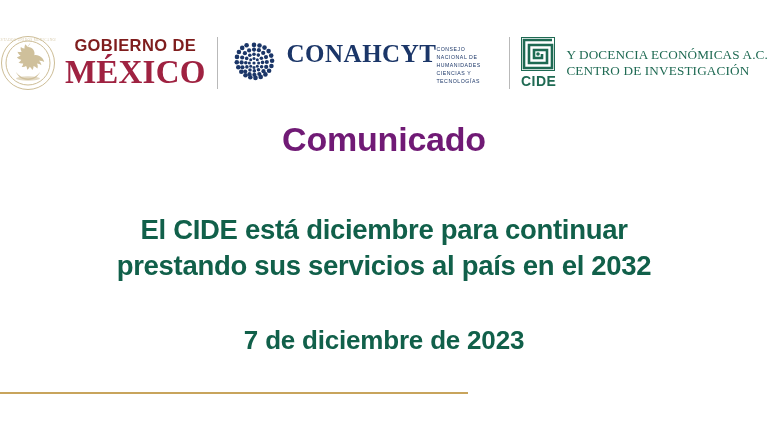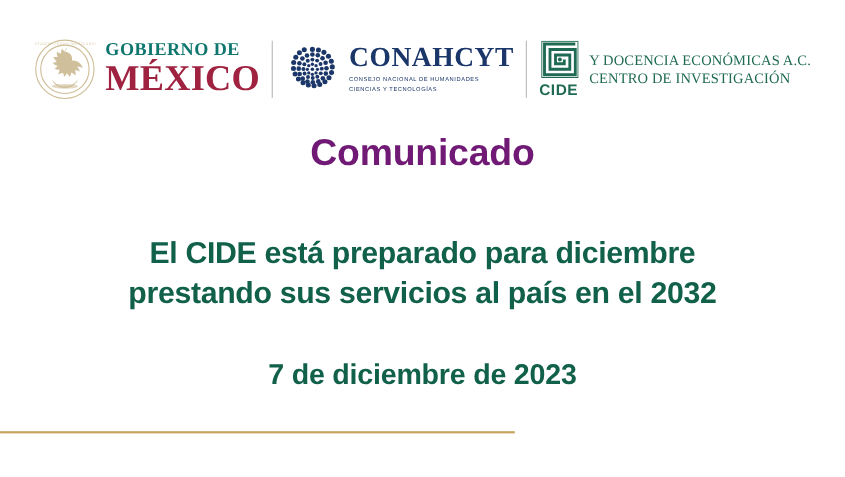--- a/index.html
+++ b/index.html
@@ -62,25 +62,26 @@
     flex: 0 0 auto;
     position: relative;
   }
   .gobmx-text {
     display: flex;
     flex-direction: column;
     line-height: 1;
     color: #9f2241;
   }
   .gobmx-line1 {
-    font-family: Liberation Serif, serif;
+    font-family: Liberation Sans, sans-serif;
     font-weight: bold;
     font-size: 16.5px;
     letter-spacing: 0.4px;
-    color: #0f766e;
+    color: #7f1d1d;
+    text-align: center;
   }
   .gobmx-line2 {
     font-family: "Liberation Serif", serif;
     font-weight: bold;
     font-size: 33px;
     letter-spacing: 0.2px;
     margin-top: 2px;
     color: #9f2241;
   }
 
@@ -90,21 +91,21 @@
     align-items: center;
     gap: 8px;
   }
   .conahcyt-mark {
     width: 50px;
     height: 50px;
     flex: 0 0 auto;
   }
   .conahcyt-text {
     display: flex;
-    flex-direction: column;
+    flex-direction: row;
     line-height: 1;
   }
   .conahcyt-name {
     font-family: "Liberation Serif", serif;
     font-weight: bold;
     font-size: 25px;
     color: #1b3668;
     letter-spacing: 0.5px;
   }
   .conahcyt-sub {
@@ -119,21 +120,21 @@
 
   
   .cide {
     display: flex;
     align-items: center;
     gap: 10px;
   }
   .cide-logo {
     display: flex;
     flex-direction: column;
-    align-items: flex-end;
+    align-items: flex-start;
     flex: 0 0 auto;
   }
   .cide-mark {
     width: 34px;
     height: 34px;
   }
   .cide-word {
     font-family: "Liberation Sans", sans-serif;
     font-weight: bold;
     font-size: 14px;
@@ -333,21 +334,21 @@
           <span>CENTRO DE INVESTIGACIÓN</span>
         </div>
       </div>
 
     </div>
   </div>
 
   <div class="content">
     <h1 class="kicker">Comunicado</h1>
     <h2 class="headline">
-      <span class="hl-line">El CIDE está preparado para diciembre</span>
+      <span class="hl-line">El CIDE está diciembre para continuar</span>
       <span class="hl-line">prestando sus servicios al país en el 2032</span>
     </h2>
     <p class="dateline">7 de diciembre de 2023</p>
   </div>
 
   <div class="footer-rule"></div>
 
 </div>
 
 </body></html>

